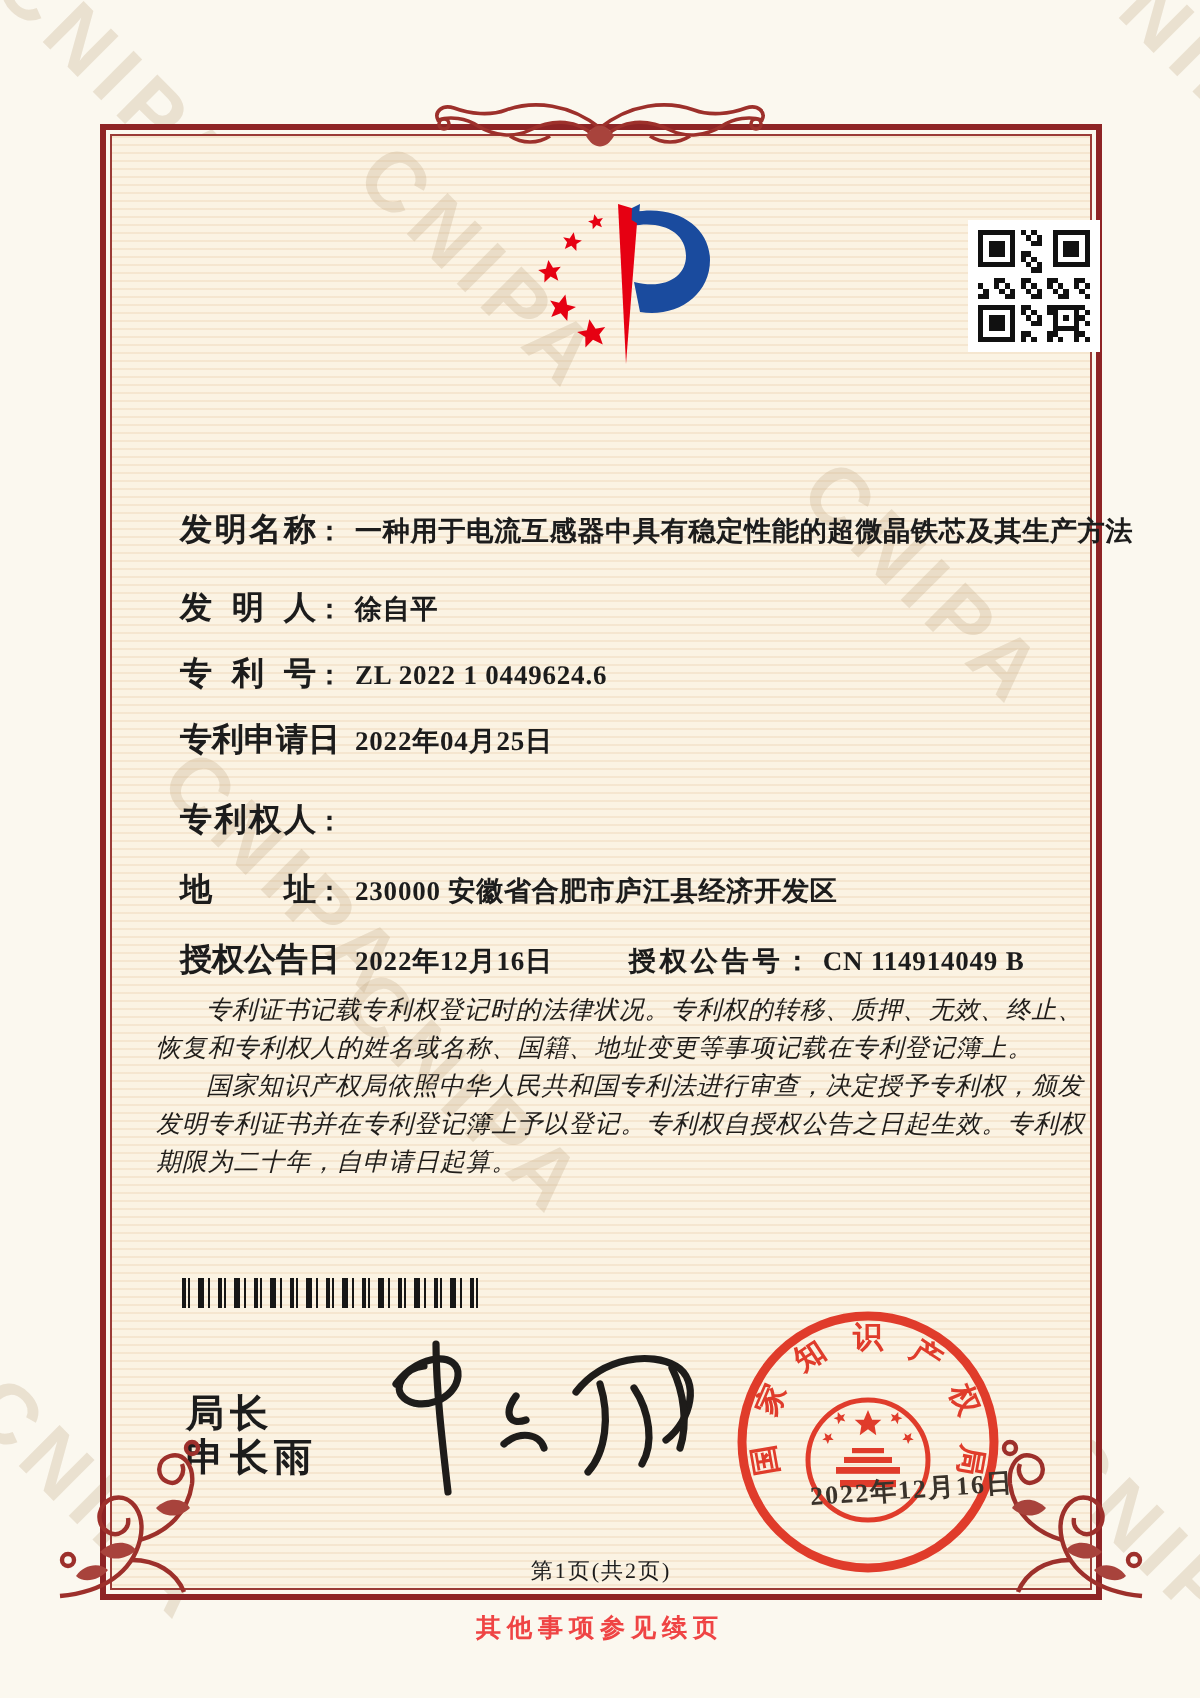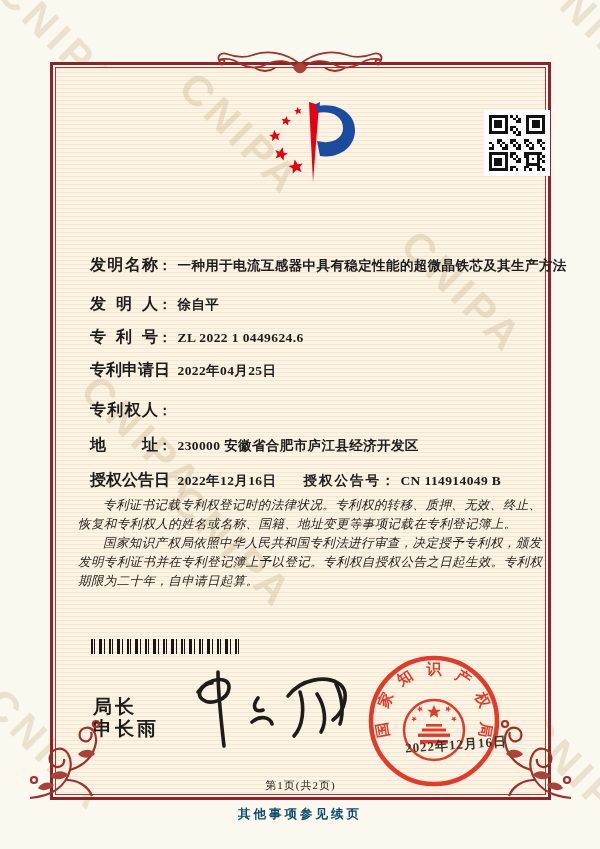--- a/index.html
+++ b/index.html
@@ -35,37 +35,37 @@
   .certno{position:absolute;left:34px;top:38px;font-size:13px;font-weight:bold;letter-spacing:2.5px;z-index:2}
   .logo{position:absolute;left:203px;top:32px;width:100px;height:86px;z-index:2}
   .qr{position:absolute;left:428px;top:42px;width:66px;height:66px;background:#fff;padding:5px;box-sizing:border-box;z-index:2}
   .qr svg{width:100%;height:100%;display:block}
   .title{position:absolute;left:0;right:0;top:120px;text-align:center;font-size:30px;font-weight:bold;letter-spacing:18px;text-indent:18px;color:#171717;z-index:2}
   
   .row{position:absolute;left:34px;display:flex;align-items:baseline;white-space:nowrap;z-index:2}
   .flabel{display:inline-block;width:68px;font-weight:bold;font-size:16px;text-align:justify;text-align-last:justify}
   .fcolon{font-weight:bold;font-size:13.5px;margin-right:6px}
   .fvalue{font-weight:bold;font-size:13.5px;letter-spacing:.4px}
-  .grant2{margin-left:27px;font-weight:bold;font-size:13.5px;letter-spacing:2px}
+  .grant2{margin-left:38px;font-weight:bold;font-size:13.5px;letter-spacing:2px}
   
   .paras{position:absolute;left:22px;top:428px;width:468px;z-index:2;font-style:italic;font-size:12.5px;line-height:19px;letter-spacing:.4px;color:#201d1a}
   .paras p{margin:0;text-indent:2em}
   
   .barcode{position:absolute;left:35px;top:571px;width:152px;height:15px;z-index:2;
     background:repeating-linear-gradient(90deg,#161616 0 2px,transparent 2px 3px,#161616 3px 4px,transparent 4px 8px,#161616 8px 11px,transparent 11px 13px,#161616 13px 14px,transparent 14px 18px);}
   .director{position:absolute;left:37px;top:626px;font-family:"Liberation Sans","DejaVu Sans",sans-serif;font-weight:bold;font-size:19px;letter-spacing:3px;z-index:2}
   .director-name{top:648px}
   .signature{position:absolute;left:128px;top:600px;width:200px;height:90px;z-index:2}
   .seal{position:absolute;left:293px;top:568px;width:170px;height:170px;z-index:3;opacity:.93}
   .seal svg{position:absolute;inset:0}
   .seal-char{position:absolute;font-weight:bold;font-size:15px;color:#de2f1e;z-index:3}
   .seal-date{position:absolute;left:310px;top:668px;width:180px;text-align:center;transform:rotate(-4deg);
     font-size:13px;font-weight:bold;letter-spacing:1px;color:#3a332b;z-index:4}
   .pageno{position:absolute;left:0;right:0;top:710px;text-align:center;font-size:11px;letter-spacing:1px;z-index:2}
-  .footer-note{position:absolute;left:0;right:0;top:806px;text-align:center;font-size:12.5px;font-weight:bold;letter-spacing:3px;z-index:2;color:#0c4a6e}
+  .footer-note{position:absolute;left:0;right:0;top:806px;text-align:center;font-size:12.5px;font-weight:bold;letter-spacing:3px;z-index:2;color:#ef4444}
 </style>
 </head>
 <body>
 
 <span class="wm" style="left:-18px;top:14px">CNIPA</span>
 <span class="wm" style="left:520px;top:2px">CNIPA</span>
 <span class="wm" style="left:-30px;top:726px">CNIPA</span>
 <span class="wm" style="left:505px;top:752px">CNIPA</span>
 
 <div class="frame">

